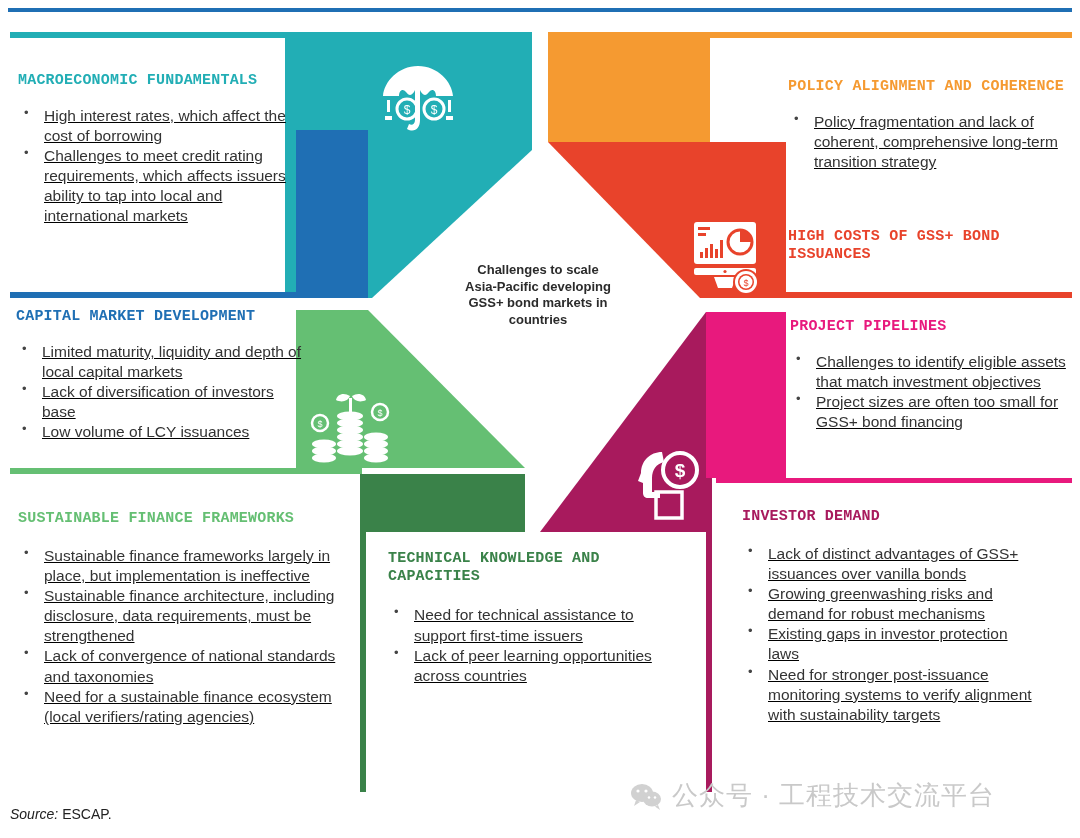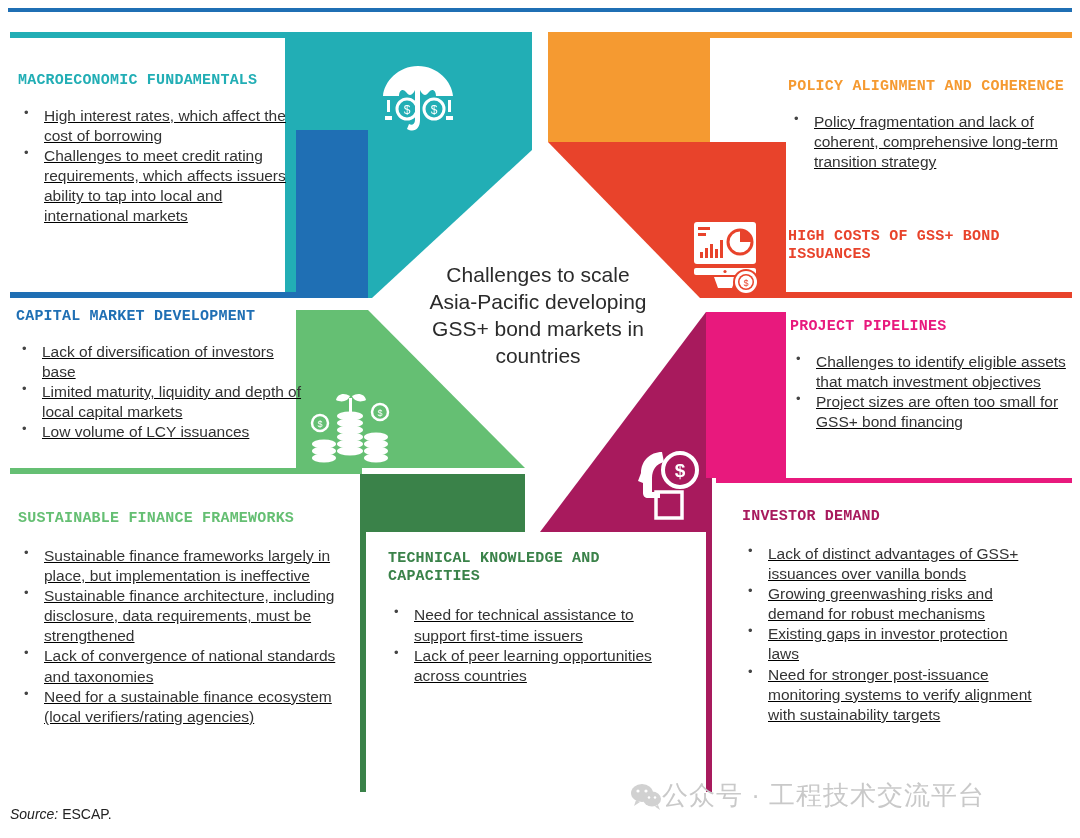--- a/index.html
+++ b/index.html
@@ -39,35 +39,35 @@
     content:"\2022";
     position:absolute;left:6px;top:-1px;
     color:#444;font-size:13px;
   }
 
   
   .centertitle{
     position:absolute;
     left:404px;top:262px;width:268px;
     text-align:center;
-    font-size:21px;font-weight:normal;color:#2b2b2b;
+    font-size:13px;font-weight:bold;color:#2b2b2b;
     line-height:1.28;
   }
 
   
   .source{
     position:absolute;left:10px;top:806px;
     font-size:14px;color:#222;font-style:italic;
   }
   .srcval{font-style:normal;}
 
   
   .watermark{
     position:absolute;left:630px;top:778px;
-    display:flex;align-items:center;
+    display:flex;align-items:center;gap:10px;
     color:#c9c9c9;font-size:26px;font-weight:500;
     letter-spacing:1px;
     white-space:nowrap;
   }
   .wm-icon{width:32px;height:28px;opacity:.85;}
 </style>
 </head>
 <body>
 
 <div id="stage">
@@ -186,22 +186,22 @@
     </ul>
   </div>
 
   <div class="panel" style="left:788px;top:228px;width:230px;">
     <div class="ptitle" style="color:#e8432b;">HIGH COSTS OF GSS+ BOND ISSUANCES</div>
   </div>
 
   <div class="panel" style="left:16px;top:308px;width:290px;">
     <div class="ptitle" style="color:#1f6fb4;margin-bottom:16px;">CAPITAL MARKET DEVELOPMENT</div>
     <ul class="blist">
+      <li>Limited maturity, liquidity and depth of local capital markets</li>
       <li>Lack of diversification of investors base</li>
-      <li>Limited maturity, liquidity and depth of local capital markets</li>
       <li>Low volume of LCY issuances</li>
     </ul>
   </div>
 
   <div class="panel" style="left:790px;top:318px;width:285px;">
     <div class="ptitle" style="color:#e8197d;margin-bottom:16px;">PROJECT PIPELINES</div>
     <ul class="blist">
       <li>Challenges to identify eligible assets that match investment objectives</li>
       <li>Project sizes are often too small for GSS+ bond financing</li>
     </ul>

